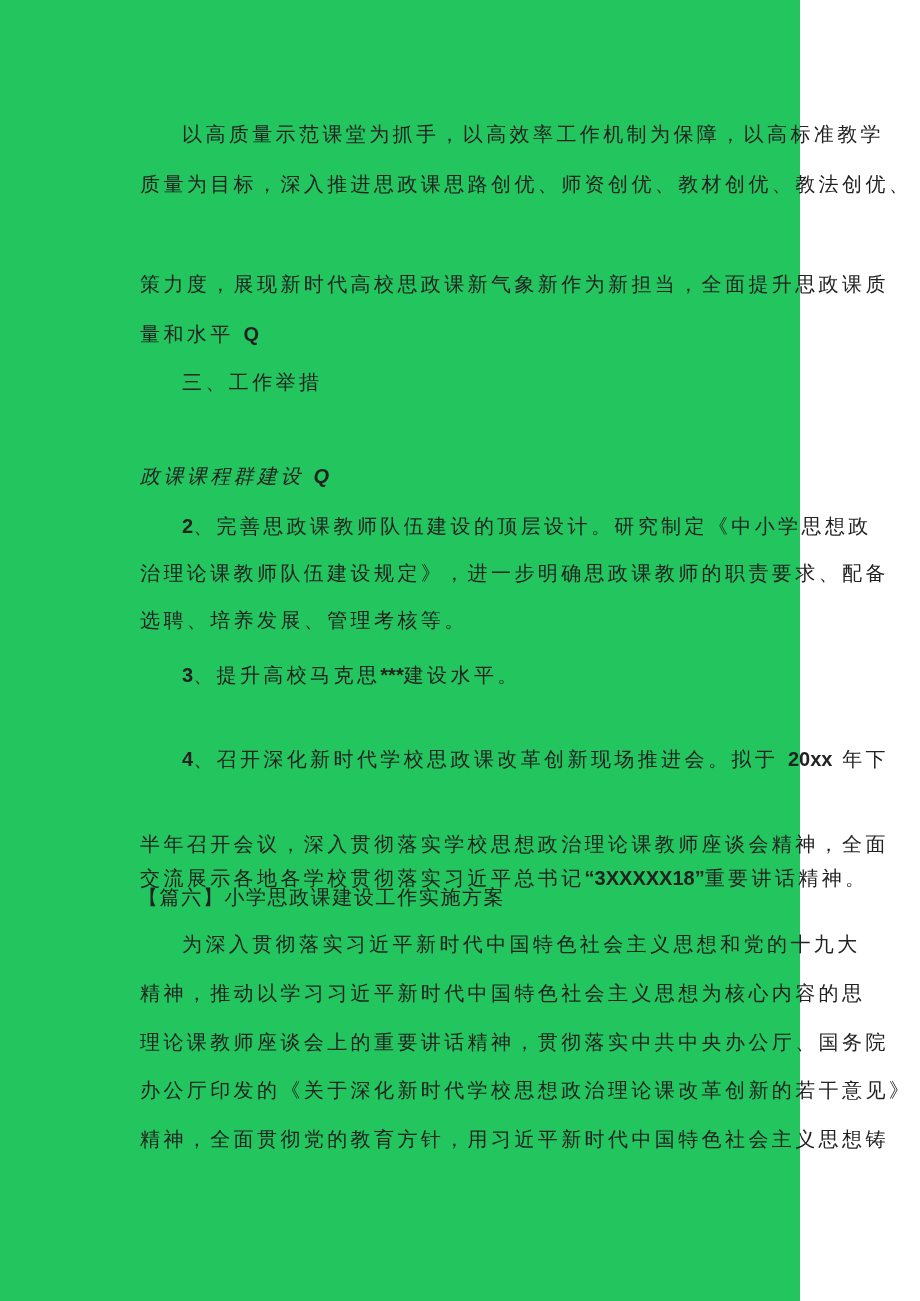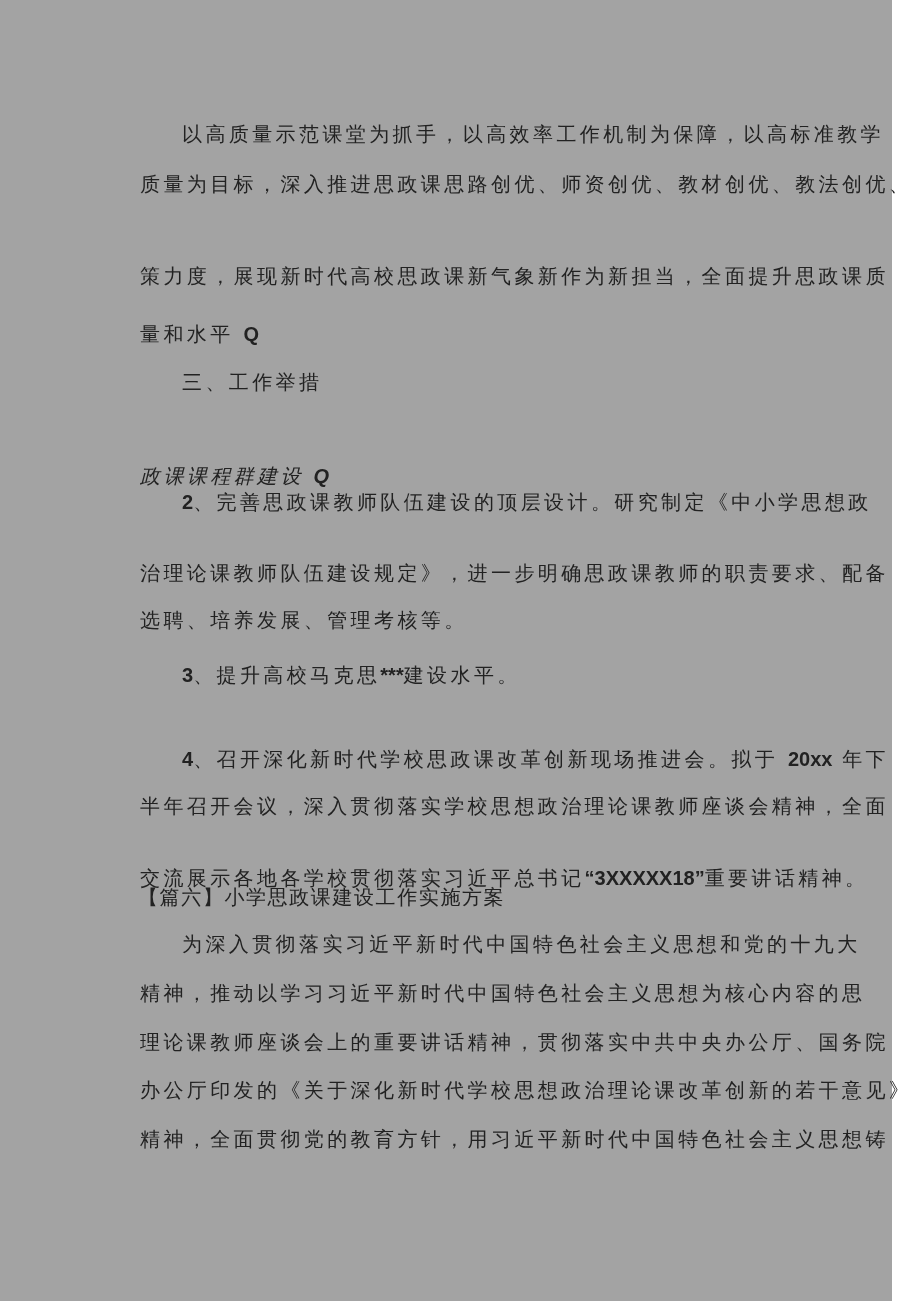--- a/index.html
+++ b/index.html
@@ -11,23 +11,23 @@
       width: 920px;
       height: 1301px;
       position: relative;
       overflow: hidden;
       font-family: "DejaVu Sans", "Liberation Sans", sans-serif;
       color: #1a1a1a;
     }
     .page {
       position: absolute;
       left: 0; top: 0;
-      width: 892px;
+      width: 800px;
       height: 1301px;
-      background: #a3a3a3;
+      background: #22c55e;
     }
     .line {
       position: absolute;
       left: 140px;
       font-size: 20px;
       line-height: 24px;
       white-space: nowrap;
       letter-spacing: 3.4px;
       color: #222222;
     }
@@ -39,35 +39,35 @@
       letter-spacing: 0;
     }
   </style>
 </head>
 <body>
 
 <div class="page">
 
   <div class="line indent" style="top:122px;">以高质量示范课堂为抓手，以高效率工作机制为保障，以高标准教学</div>
   <div class="line" style="top:172px;">质量为目标，深入推进思政课思路创优、师资创优、教材创优、教法创优、</div>
-  <div class="line" style="top:264px;">策力度，展现新时代高校思政课新气象新作为新担当，全面提升思政课质</div>
+  <div class="line" style="top:272px;">策力度，展现新时代高校思政课新气象新作为新担当，全面提升思政课质</div>
   <div class="line" style="top:322px;"><span>量和水平</span> <span class="b">Q</span></div>
 
   <div class="line indent" style="top:370px;">三、工作举措</div>
 
   <div class="line" style="top:464px;font-style:italic;"><span>政课课程群建设</span> <span class="b">Q</span></div>
 
-  <div class="line indent" style="top:490px;"><span class="b">2</span><span>、完善思政课教师队伍建设的顶层设计。研究制定《中小学思想政</span></div>
+  <div class="line indent" style="top:514px;"><span class="b">2</span><span>、完善思政课教师队伍建设的顶层设计。研究制定《中小学思想政</span></div>
   <div class="line" style="top:561px;">治理论课教师队伍建设规定》，进一步明确思政课教师的职责要求、配备</div>
   <div class="line" style="top:608px;">选聘、培养发展、管理考核等。</div>
 
   <div class="line indent" style="top:663px;"><span class="b">3</span><span>、提升高校马克思</span><span class="b">***</span><span>建设水平。</span></div>
 
   <div class="line indent" style="top:747px;"><span class="b">4</span><span>、召开深化新时代学校思政课改革创新现场推进会。拟于 </span><span class="b">20xx</span><span> 年下</span></div>
-  <div class="line" style="top:794px;">半年召开会议，深入贯彻落实学校思想政治理论课教师座谈会精神，全面</div>
+  <div class="line" style="top:832px;">半年召开会议，深入贯彻落实学校思想政治理论课教师座谈会精神，全面</div>
   <div class="line" style="top:866px;"><span>交流展示各地各学校贯彻落实习近平总书记</span><span class="b">“3XXXXX18”</span><span>重要讲话精神。</span></div>
 
   <div class="line title" style="top:885px;">【篇六】小学思政课建设工作实施方案</div>
 
   <div class="line indent" style="top:932px;">为深入贯彻落实习近平新时代中国特色社会主义思想和党的十九大</div>
   <div class="line" style="top:981px;">精神，推动以学习习近平新时代中国特色社会主义思想为核心内容的思</div>
   <div class="line" style="top:1030px;">理论课教师座谈会上的重要讲话精神，贯彻落实中共中央办公厅、国务院</div>
   <div class="line" style="top:1078px;">办公厅印发的《关于深化新时代学校思想政治理论课改革创新的若干意见》</div>
   <div class="line" style="top:1127px;">精神，全面贯彻党的教育方针，用习近平新时代中国特色社会主义思想铸</div>
 

